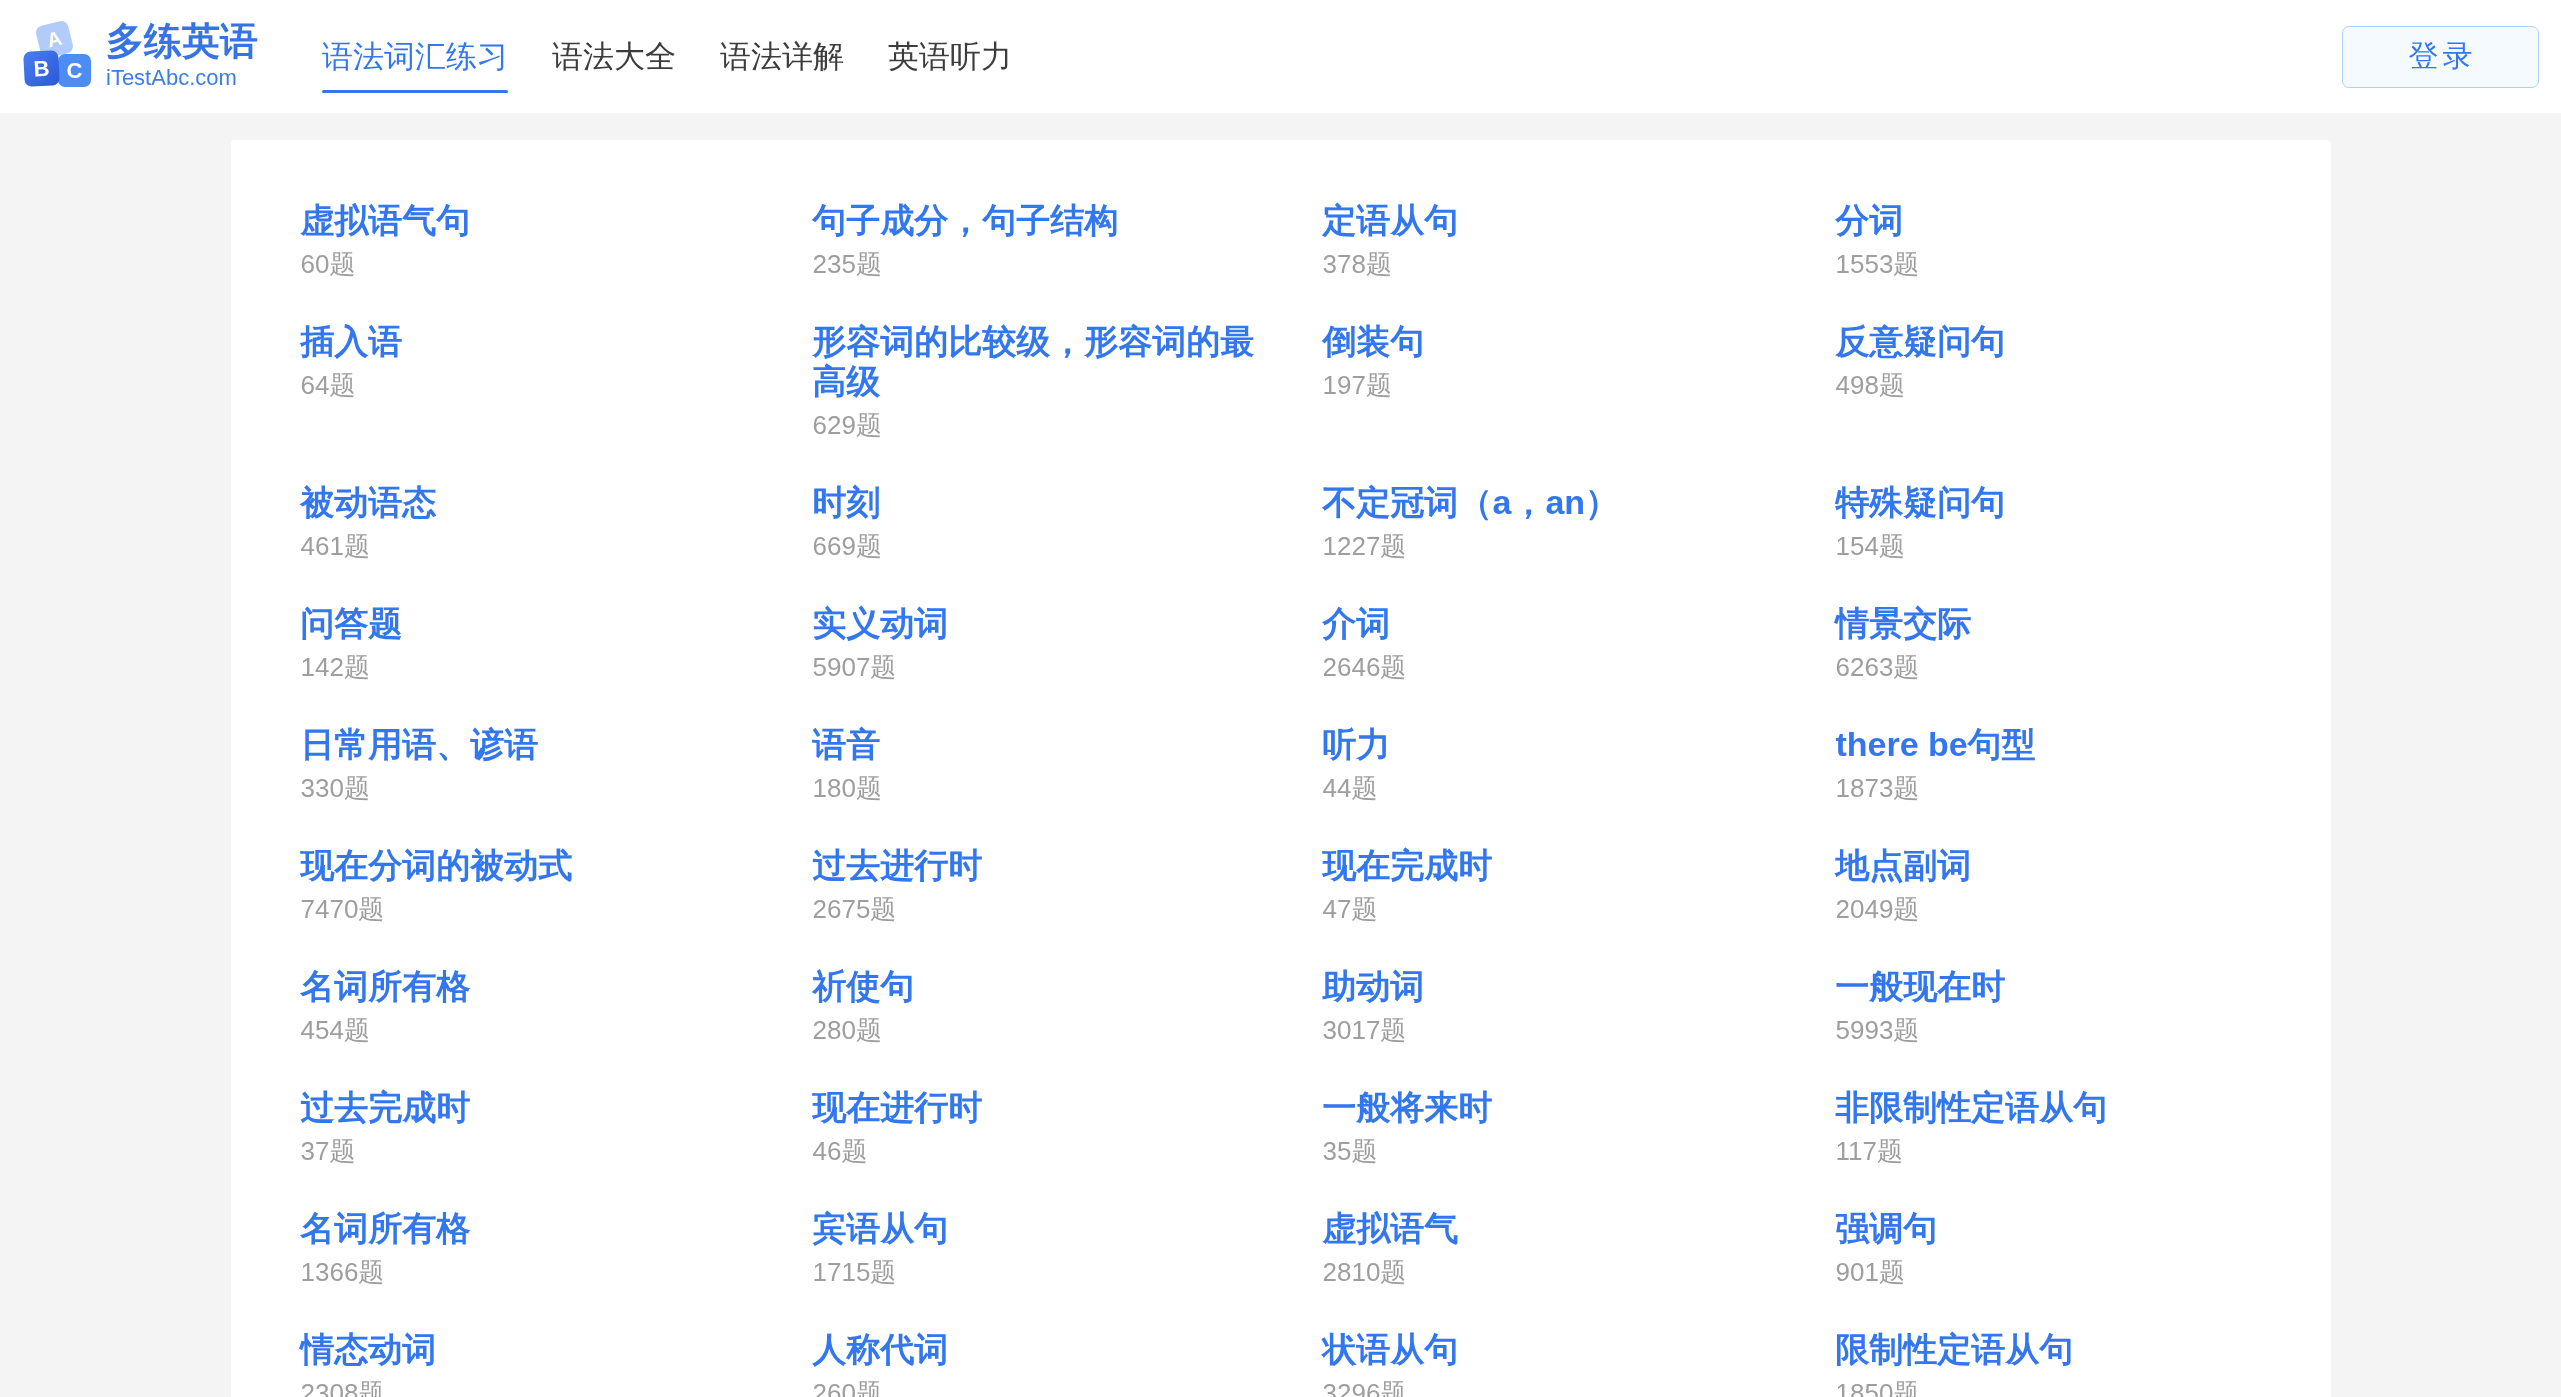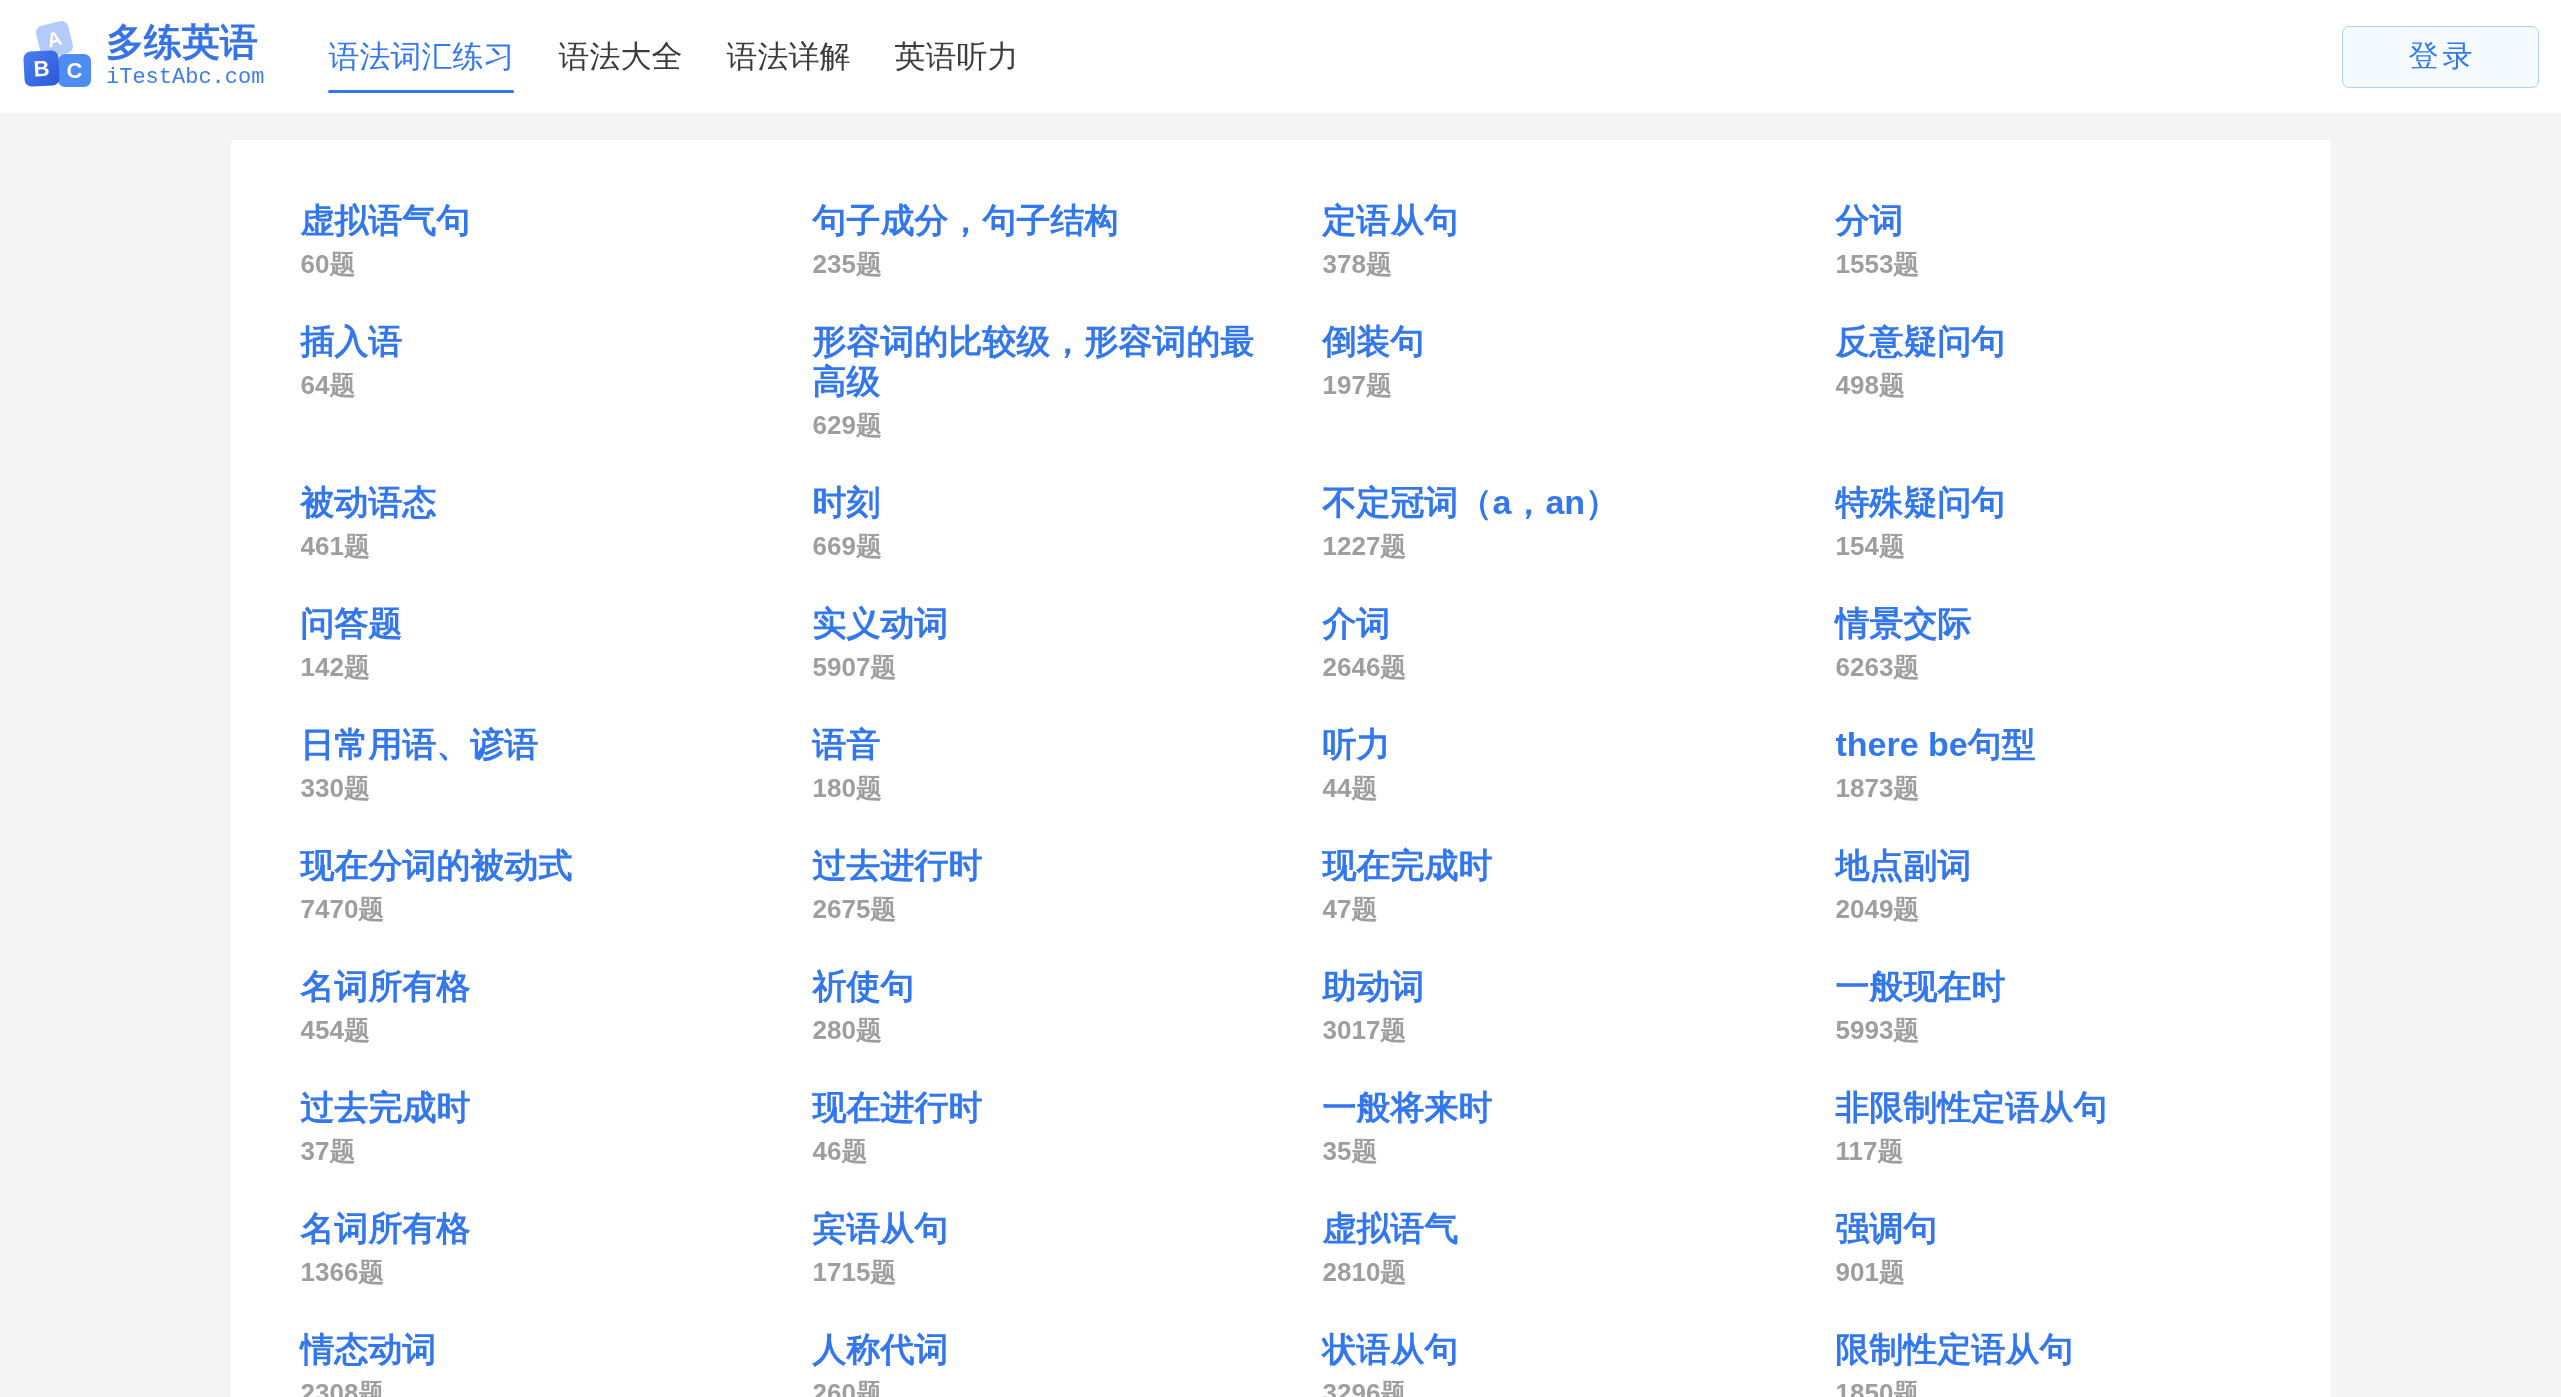--- a/index.html
+++ b/index.html
@@ -29,21 +29,21 @@
   .logo{display:flex;align-items:center;cursor:pointer;}
   .blocks{position:relative;width:66px;height:66px;margin-right:16px;}
   .blk{
     position:absolute;display:flex;align-items:center;justify-content:center;
     color:#fff;font-weight:700;border-radius:7px;
   }
   .blk.a{width:33px;height:33px;left:14px;top:0;background:#b3cbf8;transform:rotate(-14deg);font-size:20px;z-index:1;}
   .blk.b{width:35px;height:35px;left:0;top:28px;background:linear-gradient(135deg,#4a7df0,#2b59d8);font-size:22px;z-index:3;transform:rotate(-3deg);}
   .blk.c{width:33px;height:33px;left:34px;top:31px;background:#4d8cf3;font-size:22px;z-index:2;}
   .logo-name{font-size:38px;font-weight:700;color:#3673e6;line-height:1.05;}
-  .logo-domain{font-size:22px;color:#3b7de9;margin-top:3px;font-family:Liberation Mono, monospace;}
+  .logo-domain{font-size:22px;color:#3b7de9;margin-top:3px;}
 
   nav{display:flex;gap:44px;margin-left:64px;font-size:31px;color:var(--nav-text);}
   .nav-item{position:relative;cursor:pointer;text-decoration:none;color:inherit;white-space:nowrap;}
   .nav-item.active{color:var(--accent);}
   .nav-item.active::after{
     content:"";position:absolute;left:0;right:0;bottom:-15px;height:3px;
     background:var(--accent);border-radius:2px;
   }
 
   .login{
@@ -72,21 +72,21 @@
   }
   .topic{padding-bottom:42px;}
   .topic-title{
     display:block;
     font-size:34px;font-weight:700;
     color:var(--accent);
     line-height:40px;
     max-width:460px;
     text-decoration:none;cursor:pointer;
   }
-  .topic-count{font-size:26px;color:var(--count-gray);margin-top:9px;line-height:30px;font-weight:bold;}
+  .topic-count{font-size:26px;color:var(--count-gray);margin-top:9px;line-height:30px;}
 </style>
 </head>
 <body>
 
 <header>
   <div class="logo">
     <div class="blocks">
       <span class="blk a">A</span>
       <span class="blk b">B</span>
       <span class="blk c">C</span>

